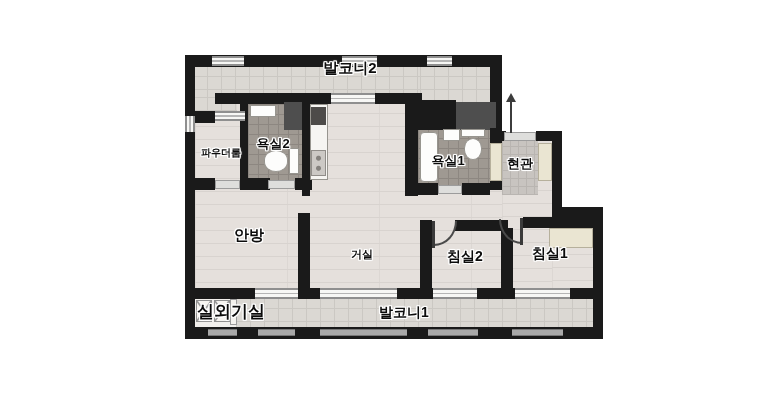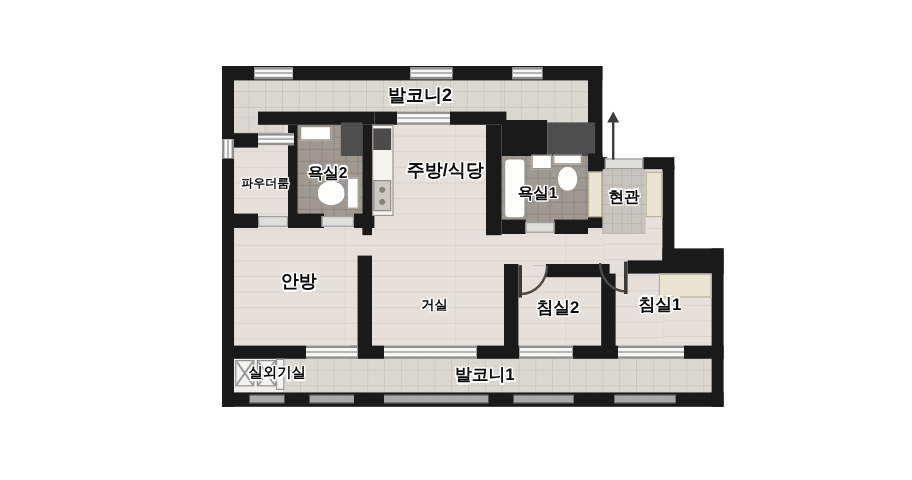--- a/index.html
+++ b/index.html
@@ -143,26 +143,25 @@
     <svg viewBox="0 0 10 10" preserveAspectRatio="none">
         <path d="M0 0L10 10M10 0L0 10" stroke="#9a9a9a" stroke-width="1" fill="none"></path>
       </svg>
   </div>
   <div class="a louver" style="left:214px;top:300px;width:16px;height:22px;">
     <svg viewBox="0 0 10 10" preserveAspectRatio="none">
         <path d="M0 0L10 10M10 0L0 10" stroke="#9a9a9a" stroke-width="1" fill="none"></path>
       </svg>
   </div>
 
-  <div class="a lbl" style="left:350px;top:80px;font-size:15px;">발코니2</div>
+  <div class="a lbl" style="left:350px;top:68px;font-size:15px;">발코니2</div>
   <div class="a lbl" style="left:221px;top:153px;font-size:10px;">파우더룸</div>
   <div class="a lbl" style="left:273px;top:144px;font-size:13px;">욕실2</div>
-  <div class="a lbl" style="left:371px;top:142px;font-size:15px;">주방/식당</div>
   <div class="a lbl" style="left:448px;top:161px;font-size:13px;">욕실1</div>
   <div class="a lbl" style="left:520px;top:164px;font-size:13px;">현관</div>
   <div class="a lbl" style="left:249px;top:235px;font-size:15px;">안방</div>
   <div class="a lbl" style="left:362px;top:254px;font-size:11px;">거실</div>
   <div class="a lbl" style="left:465px;top:257px;font-size:14px;">침실2</div>
   <div class="a lbl" style="left:550px;top:254px;font-size:14px;">침실1</div>
-  <div class="a lbl" style="left:215px;top:311px;font-size:12px;padding-left:32px;">실외기실</div>
+  <div class="a lbl" style="left:215px;top:311px;font-size:17px;padding-left:32px;">실외기실</div>
   <div class="a lbl" style="left:404px;top:313px;font-size:14px;">발코니1</div>
 
 </div>
 
 </body></html>

